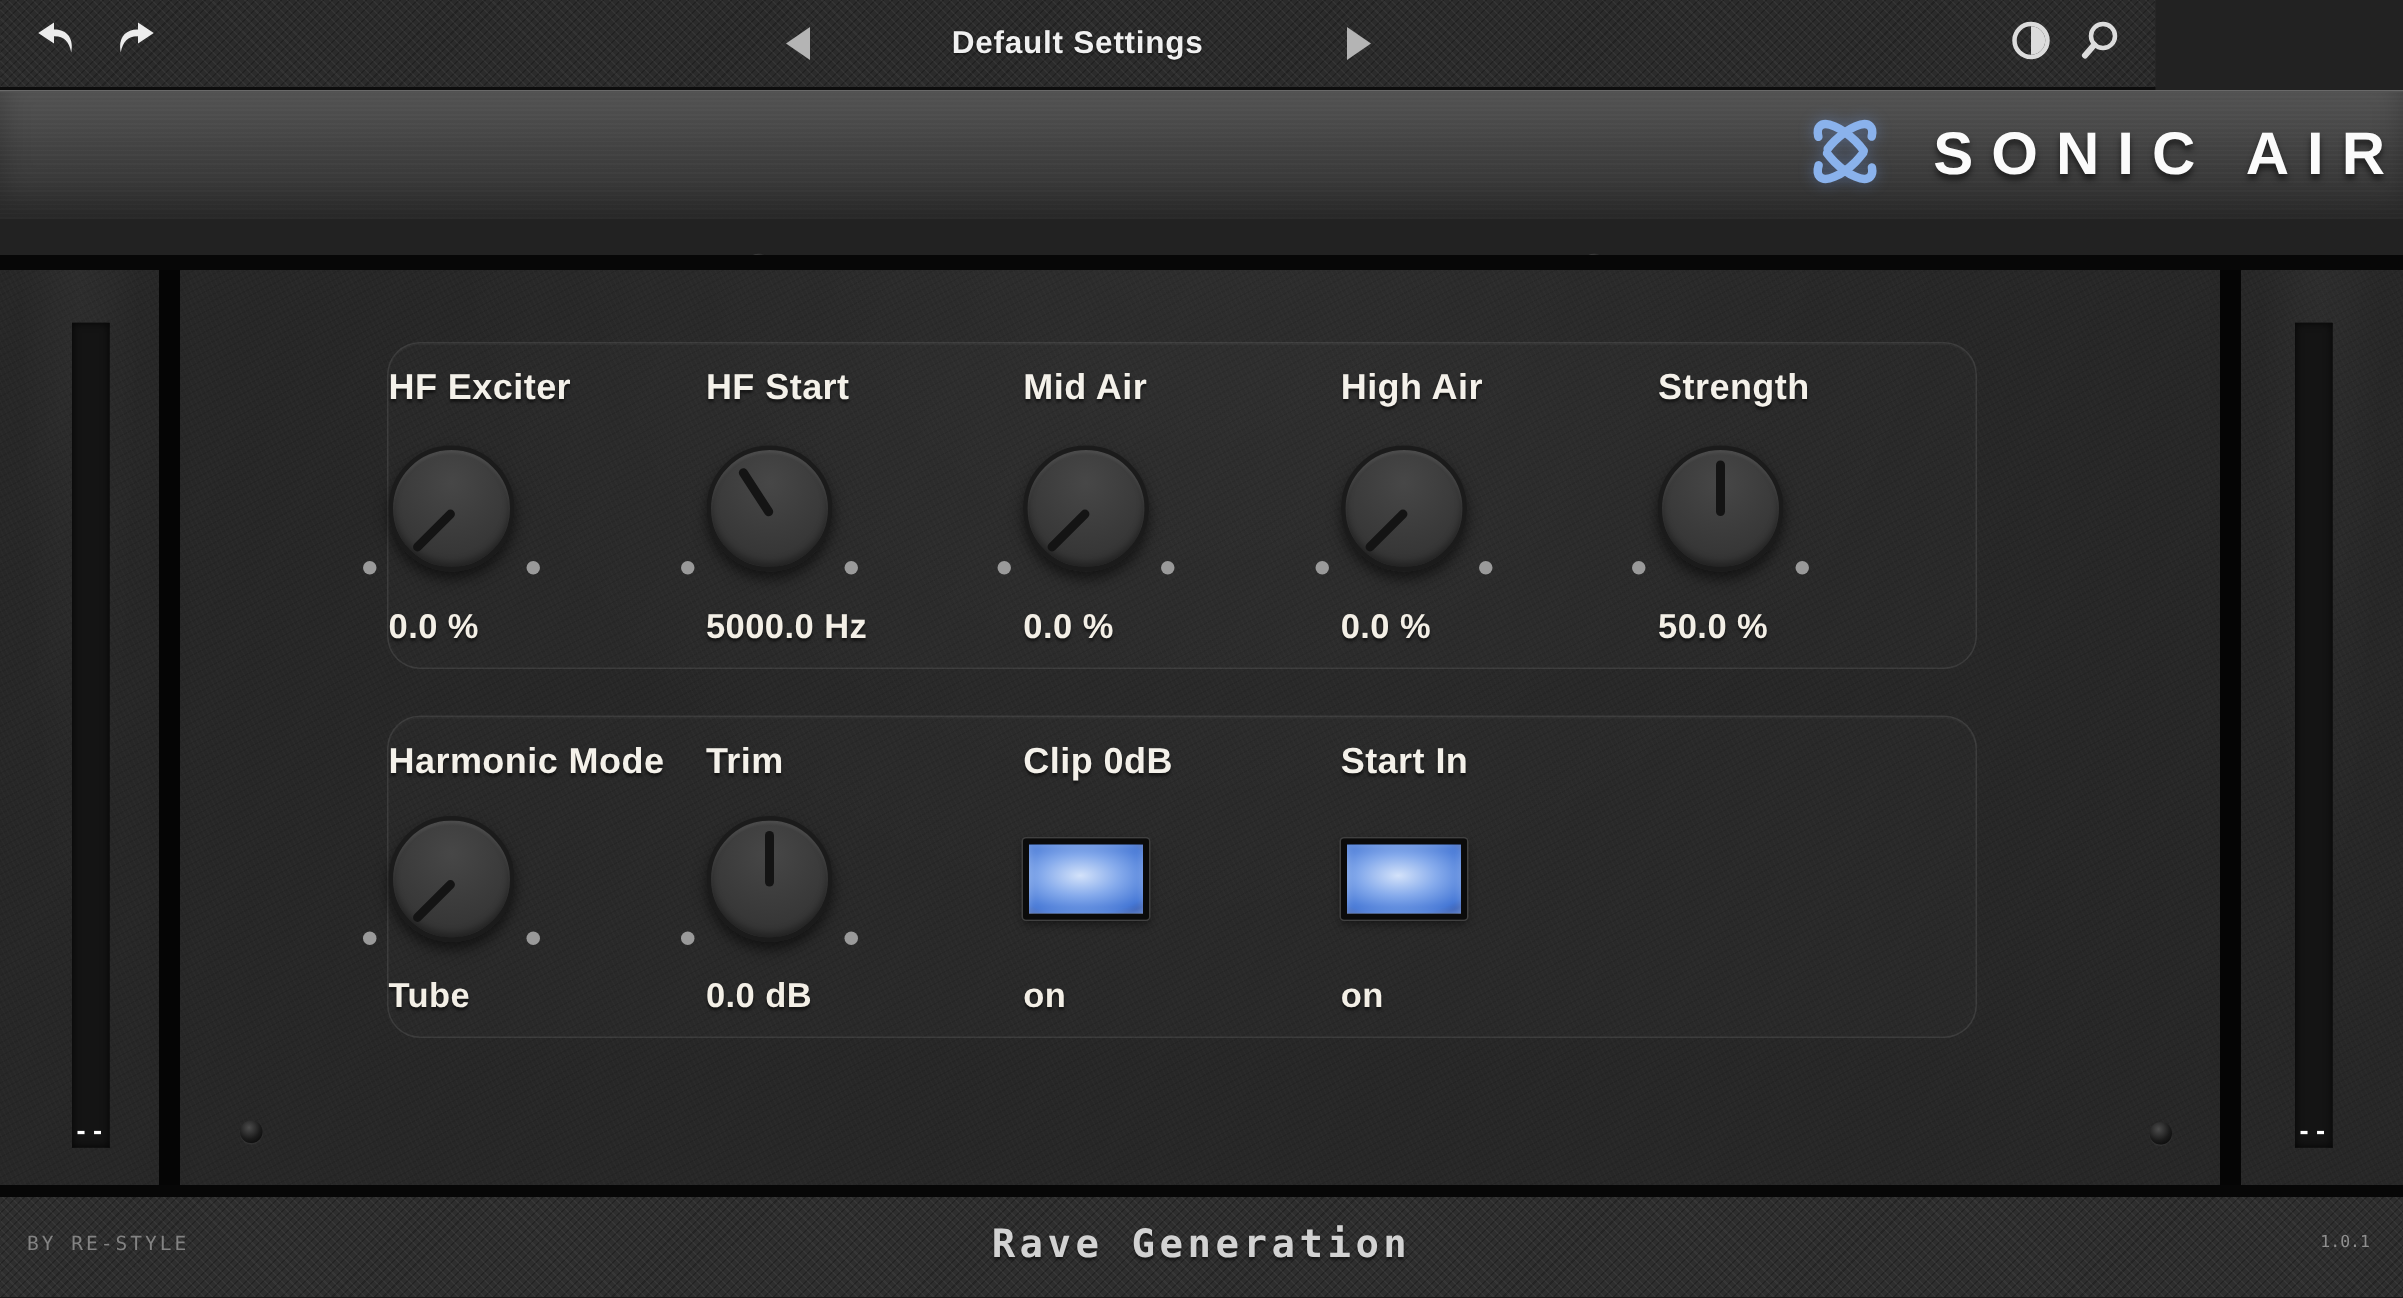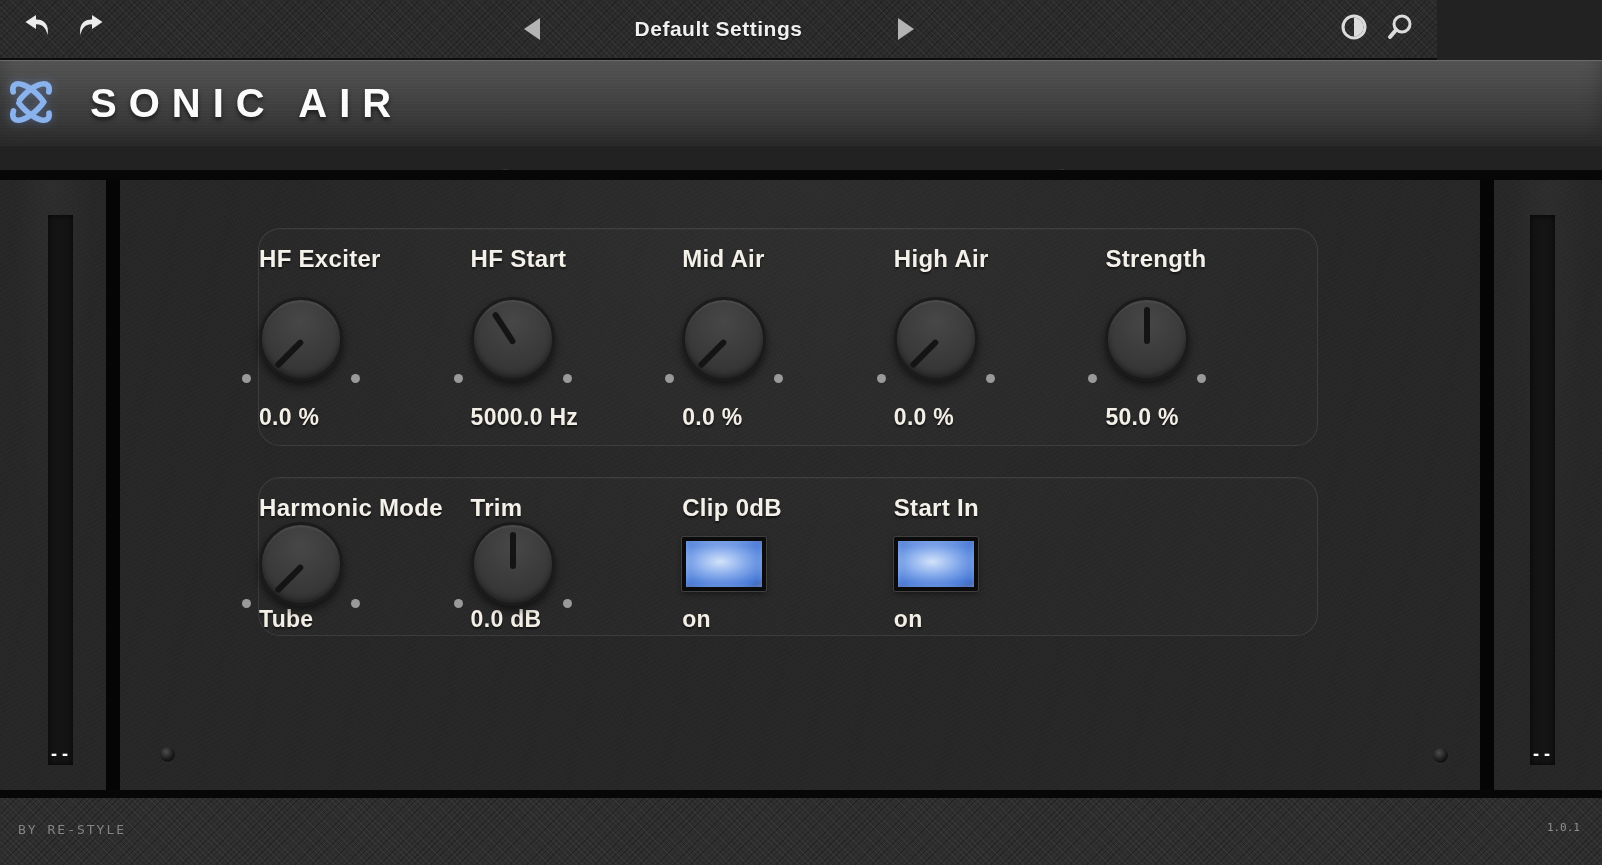--- a/index.html
+++ b/index.html
@@ -42,21 +42,21 @@
 
   
   .header {
     position:absolute; left:0; top:60px; width:1602px; height:86px;
     background:linear-gradient(#535353, #3e3e3e 55%, #343434);
     background-image:
       repeating-linear-gradient(0deg, rgba(255,255,255,0.02) 0 1px, transparent 1px 3px),
       linear-gradient(#535353, #3e3e3e 55%, #343434);
     border-top:1px solid #6a6a6a;
     box-shadow: inset 0 -14px 20px rgba(0,0,0,0.25);
-    display:flex; align-items:center; justify-content:flex-start;
+    display:flex; align-items:center; justify-content:flex-end;
   }
   .brand { display:flex; align-items:center; gap:28px; }
   .logo-swirl { filter:drop-shadow(0 0 5px rgba(110,160,255,0.35)); }
   .app-title {
     color:#fbfbfb; font-size:40px; font-weight:700; letter-spacing:12px;
     text-shadow:0 3px 4px rgba(0,0,0,0.55);
   }
   .screw {
     position:absolute; width:20px; height:20px; border-radius:50%;
     background:radial-gradient(circle at 35% 30%, #6a6a6a, #242424 45%, #0b0b0b 78%);
@@ -101,21 +101,21 @@
   
   .group {
     position:absolute; left:138px; width:1060px;
     border:1px solid rgba(255,255,255,0.09);
     border-radius:22px;
     background:rgba(255,255,255,0.013);
     box-shadow: inset 0 1px 0 rgba(255,255,255,0.03);
     display:grid; grid-template-columns:repeat(5, 1fr);
   }
   .group-1 { top:48px;  height:218px; }
-  .group-2 { top:297px; height:159px; }
+  .group-2 { top:297px; height:215px; }
 
   .ctrl {
     display:flex; flex-direction:column; align-items:flex-start;
     justify-content:space-between; padding:16px 0 14px;
   }
   .ctrl-label {
     color:#f4f1ea; font-size:24px; font-weight:700; letter-spacing:0.3px;
     text-shadow:0 2px 2px rgba(0,0,0,0.55); white-space:nowrap;
   }
   .ctrl-mid { flex:1; display:flex; align-items:center; justify-content:center; }
@@ -392,16 +392,17 @@
     <div class="side-panel side-right leather">
       <div class="meter-track meter-right">
         <div class="meter-readout">--</div>
       </div>
     </div>
 
   </div>
 
   <div class="footer carbon">
     <div class="footer-credit">BY RE-STYLE</div>
+    <div class="footer-product">Rave Generation</div>
     <div class="footer-version">1.0.1</div>
   </div>
 
 </div>
 
 </body></html>

